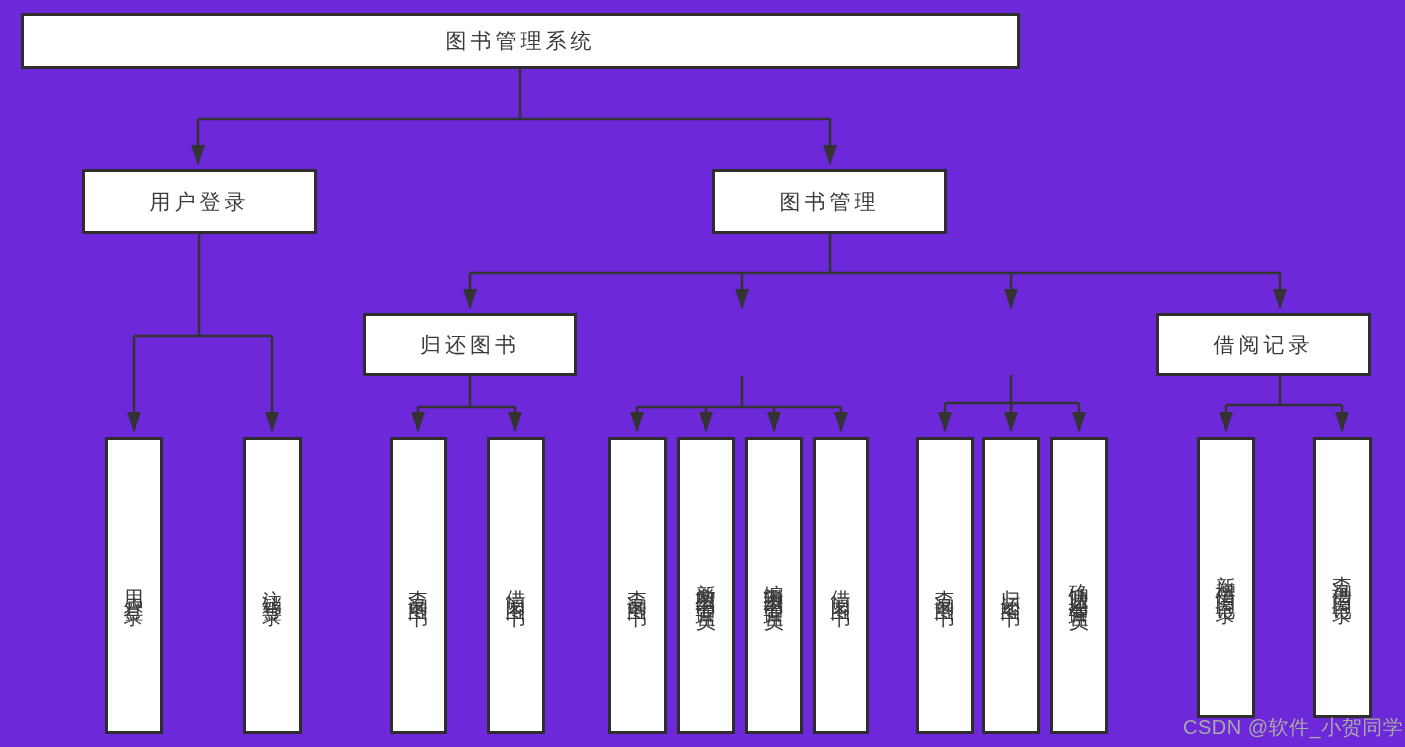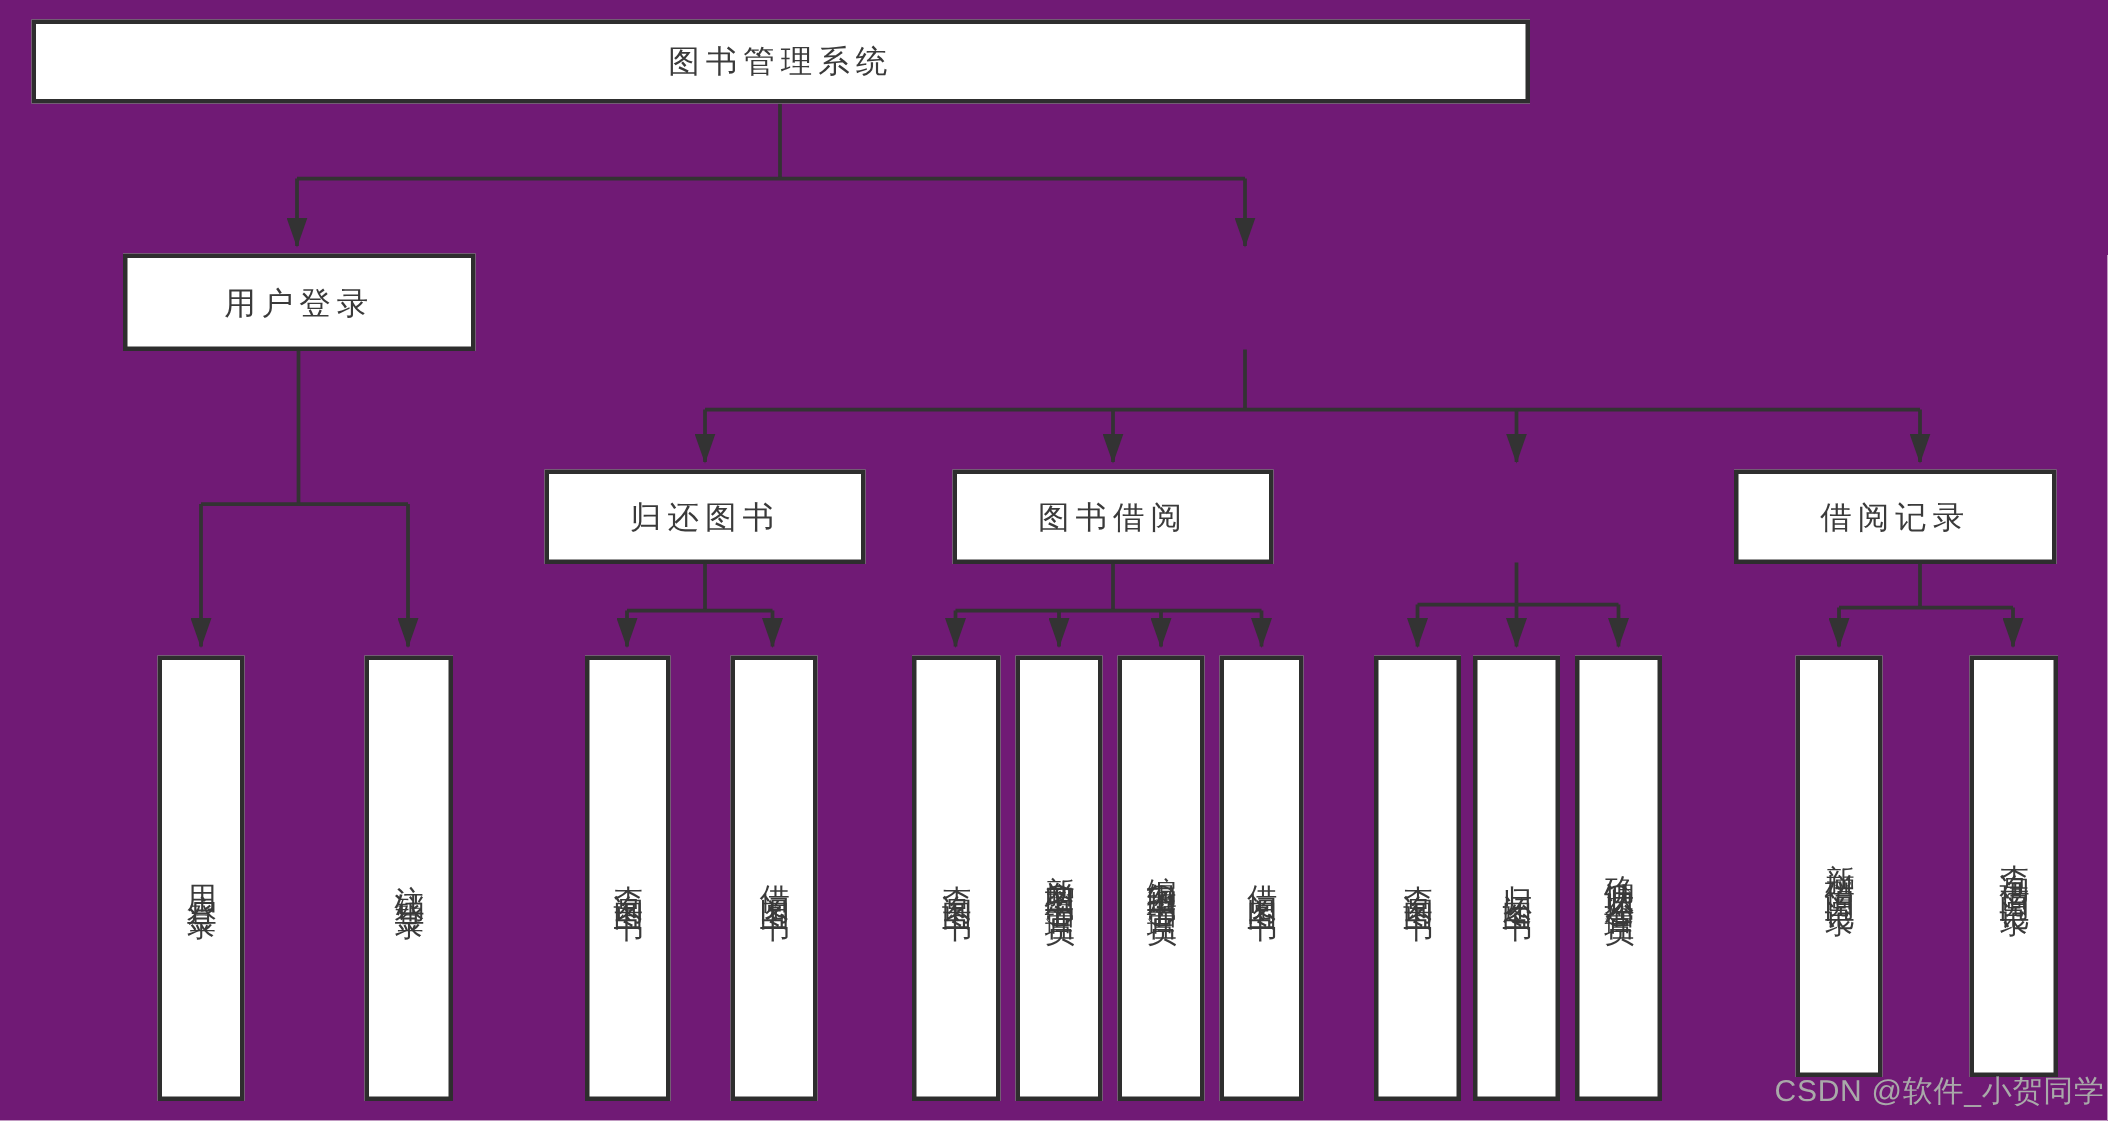--- a/index.html
+++ b/index.html
@@ -1,19 +1,19 @@
 <!DOCTYPE html>
 <html><head>
 <meta charset="utf-8">
 <style>
   html,body{margin:0;padding:0;background:#ffffff;}
   .canvas{
     position:relative;
     width:1405px;height:747px;
-    background:#701a75;
+    background:#6d28d9;
     font-family:"Liberation Sans", sans-serif;
     overflow:hidden;
   }
   .wires{position:absolute;left:0;top:0;width:1405px;height:747px;}
   .node{
     position:absolute;
     box-sizing:border-box;
     border:3px solid #2e2e2e;
     background:#ffffff;
     display:flex;align-items:center;justify-content:center;
@@ -100,23 +100,23 @@
       <path d="M1280,375 V405"></path>
       <path d="M1226,405 H1342"></path>
       <path d="M1226,405 V431" marker-end="url(#arw)"></path>
       <path d="M1342,405 V431" marker-end="url(#arw)"></path>
     </g>
   </svg>
 
   <div class="node" style="left:21px;top:13px;width:999px;height:56px;">图书管理系统</div>
 
   <div class="node" style="left:82px;top:169px;width:235px;height:65px;">用户登录</div>
+  <div class="node" style="left:712px;top:169px;width:235px;height:65px;">图书管理</div>
 
   <div class="node" style="left:363px;top:313px;width:214px;height:63px;">归还图书</div>
-  <div class="node" style="left:635px;top:313px;width:214px;height:63px;">图书借阅</div>
   <div class="node" style="left:1156px;top:313px;width:215px;height:63px;">借阅记录</div>
 
   <div class="leaf" style="left:105px;width:58px;">
     <span>用户登录</span>
   </div>
   <div class="leaf" style="left:243px;width:59px;">
     <span>注销登录</span>
   </div>
 
   <div class="leaf" style="left:390px;width:57px;">

